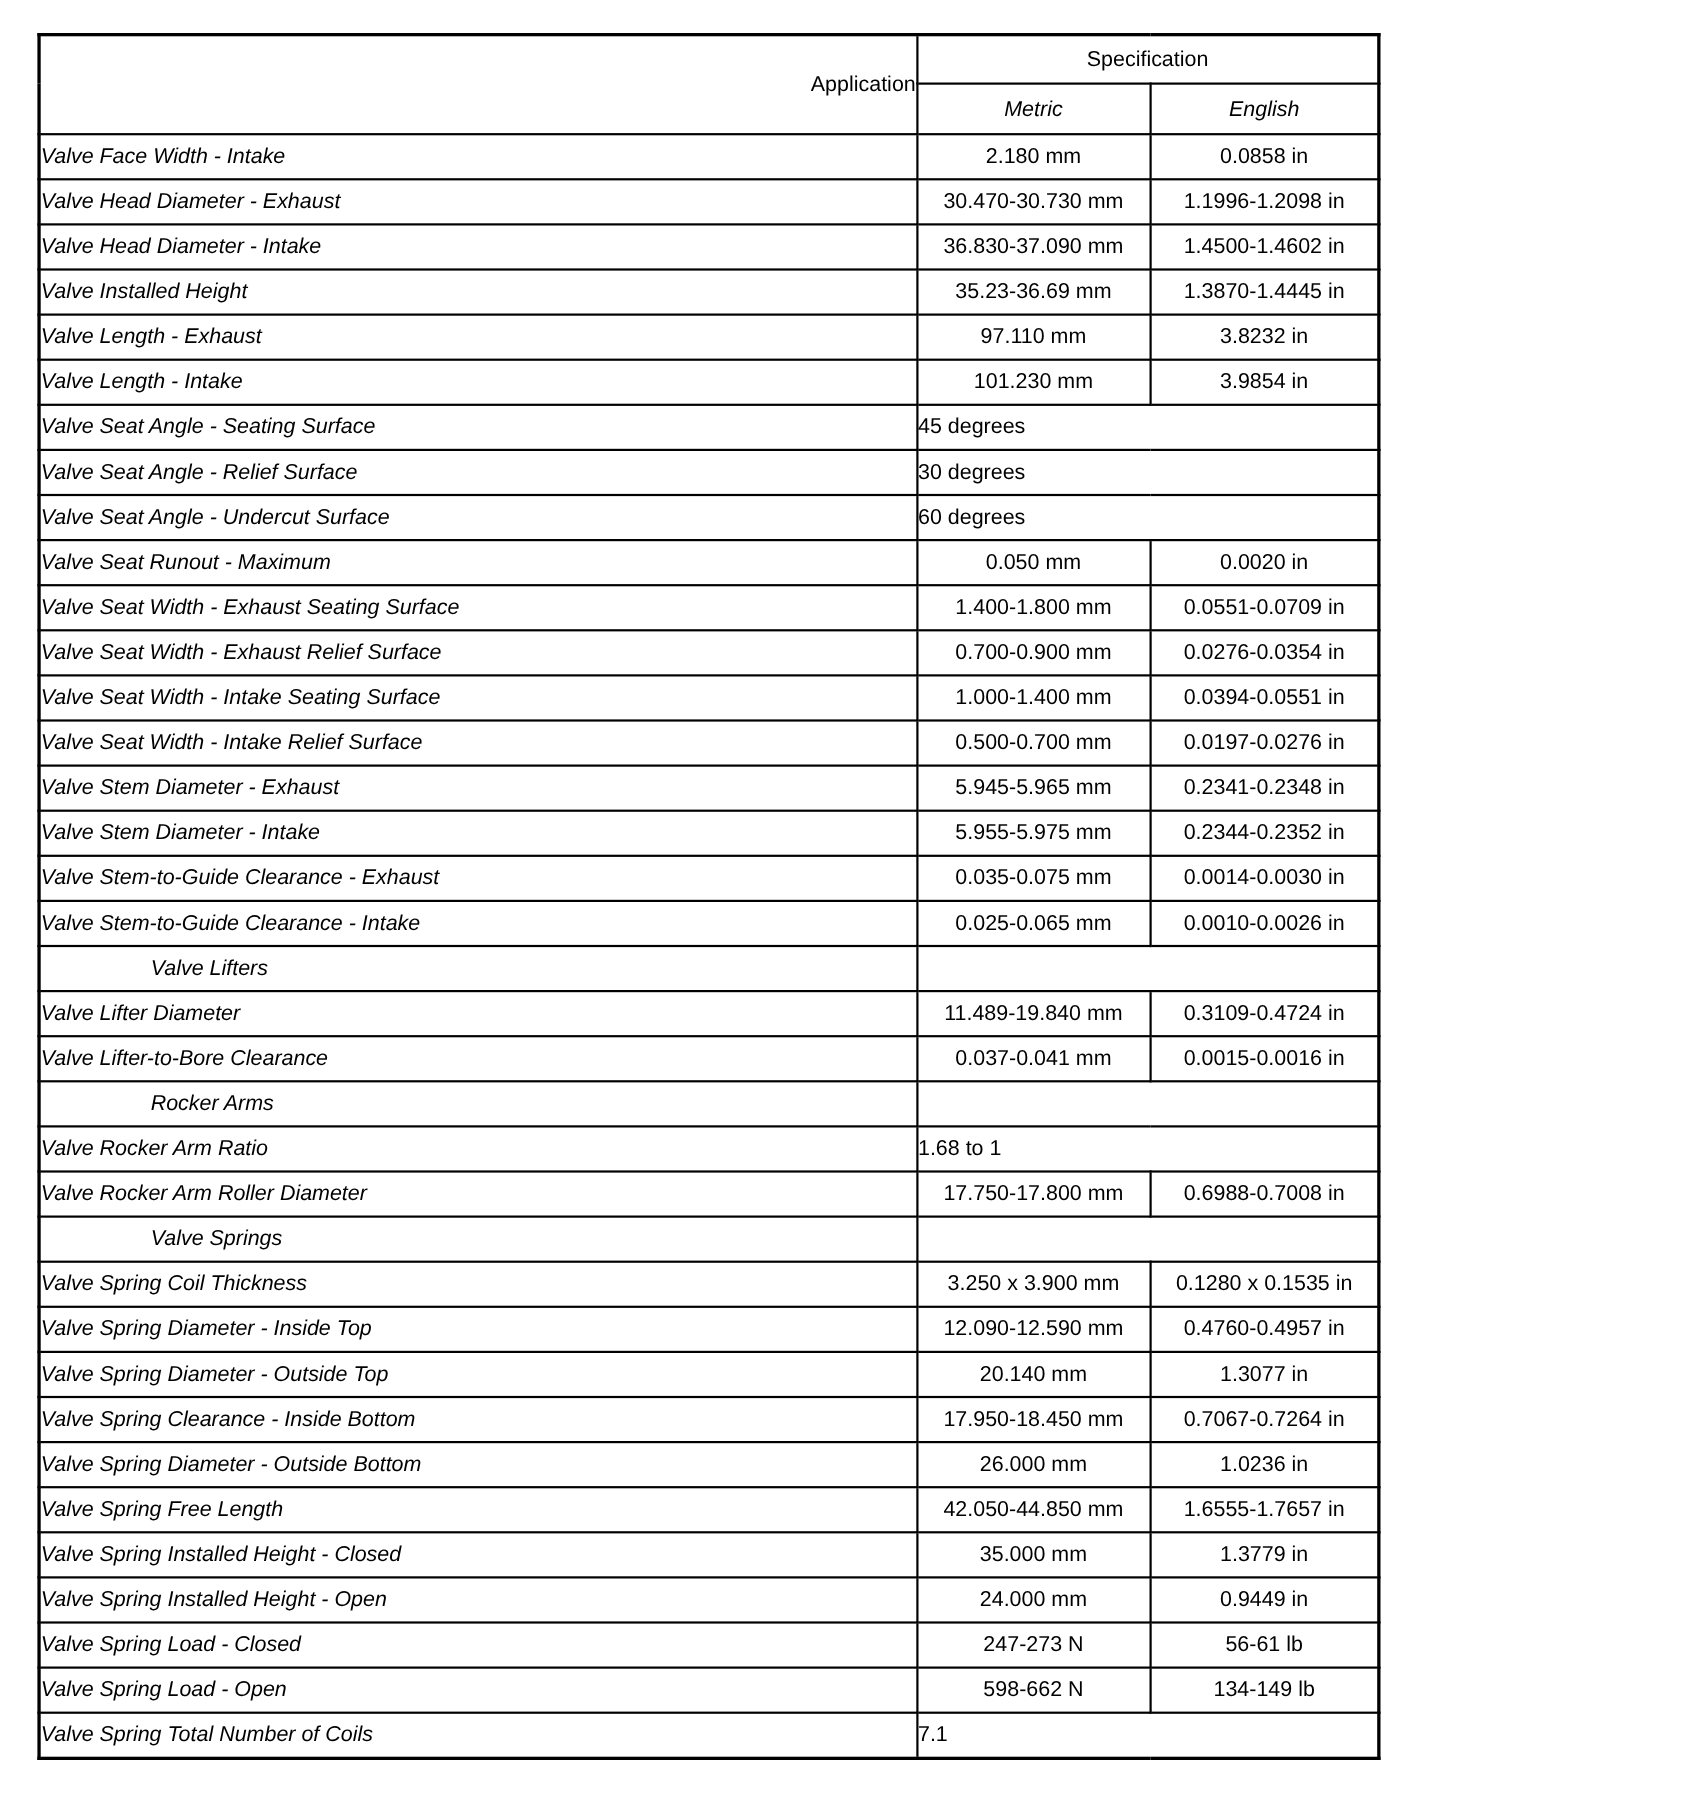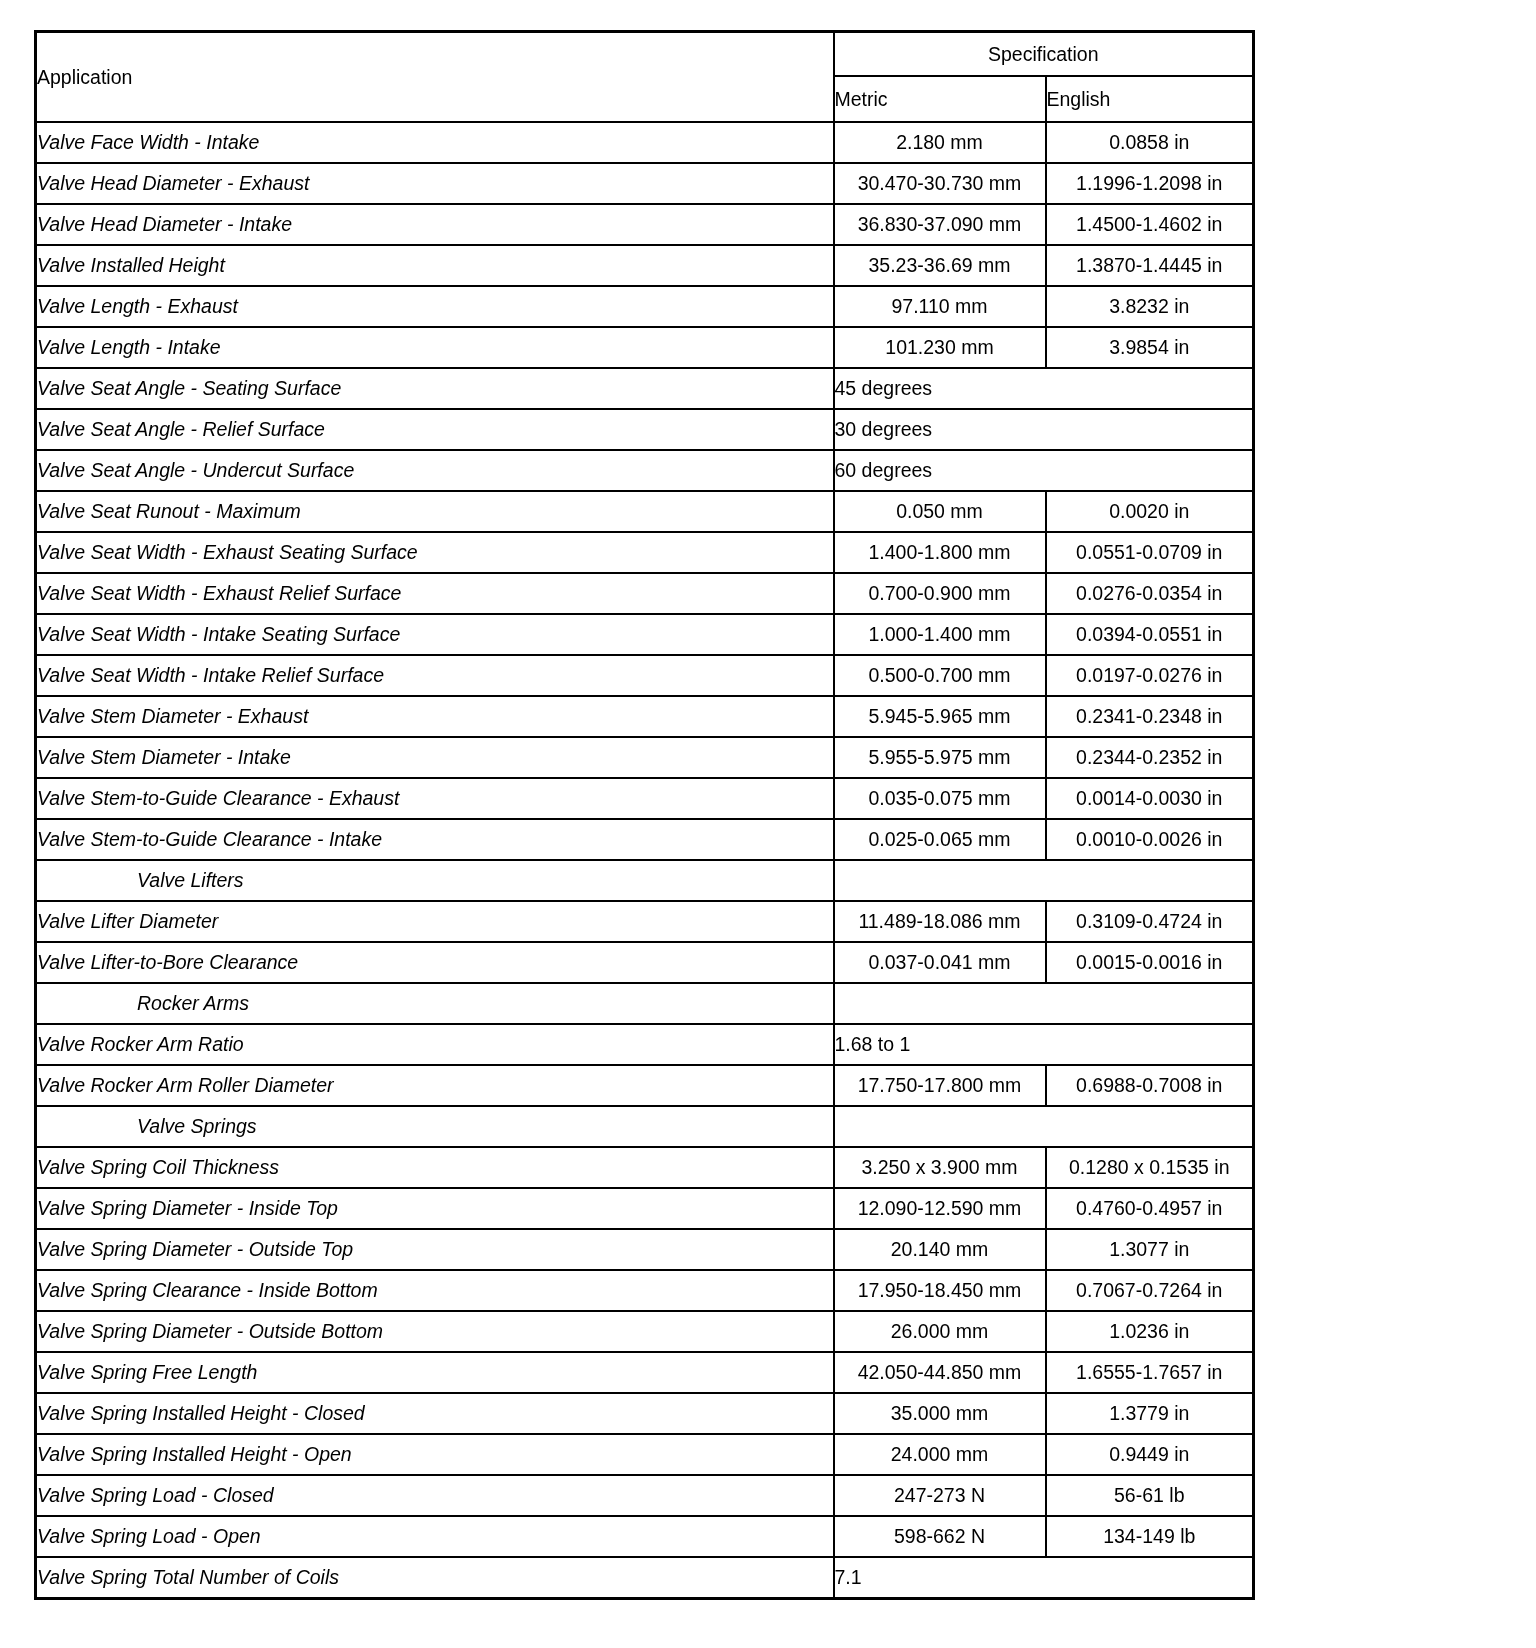--- a/index.html
+++ b/index.html
@@ -32,35 +32,36 @@
     padding: 0;
     vertical-align: middle;
     font-weight: normal;
     font-size: 19.5px;
   }
   col.c-app { width: 798px; }
   col.c-met { width: 212px; }
   col.c-eng { width: 208px; }
 
   th.hd-app {
-    text-align: left;
+    text-align: right;
     font-weight: bold;
     font-size: 21px;
     height: 88px;
   }
   th.hd-spec {
     font-weight: bold;
     font-size: 21px;
     height: 42px;
   }
   th.hd-sub {
-    text-align: left;
+    text-align: center;
     font-weight: bold;
     font-size: 20px;
     height: 44px;
+    font-style: italic;
   }
   td.app {
     text-align: left;
     padding-left: 100px;
     height: 39px;
     white-space: nowrap;
     font-style: italic;
   }
   td.app.section {
     padding-left: 100px;
@@ -184,21 +185,21 @@
           <td class="app">Valve Stem-to-Guide Clearance - Intake</td>
           <td class="val">0.025-0.065 mm</td>
           <td class="val">0.0010-0.0026 in</td>
         </tr>
         <tr>
           <td class="app section">Valve Lifters</td>
           <td class="val blank" colspan="2">&nbsp;</td>
         </tr>
         <tr>
           <td class="app">Valve Lifter Diameter</td>
-          <td class="val">11.489-18.086 mm</td>
+          <td class="val">11.489-19.840 mm</td>
           <td class="val">0.3109-0.4724 in</td>
         </tr>
         <tr>
           <td class="app">Valve Lifter-to-Bore Clearance</td>
           <td class="val">0.037-0.041 mm</td>
           <td class="val">0.0015-0.0016 in</td>
         </tr>
         <tr>
           <td class="app section">Rocker Arms</td>
           <td class="val blank" colspan="2">&nbsp;</td>

